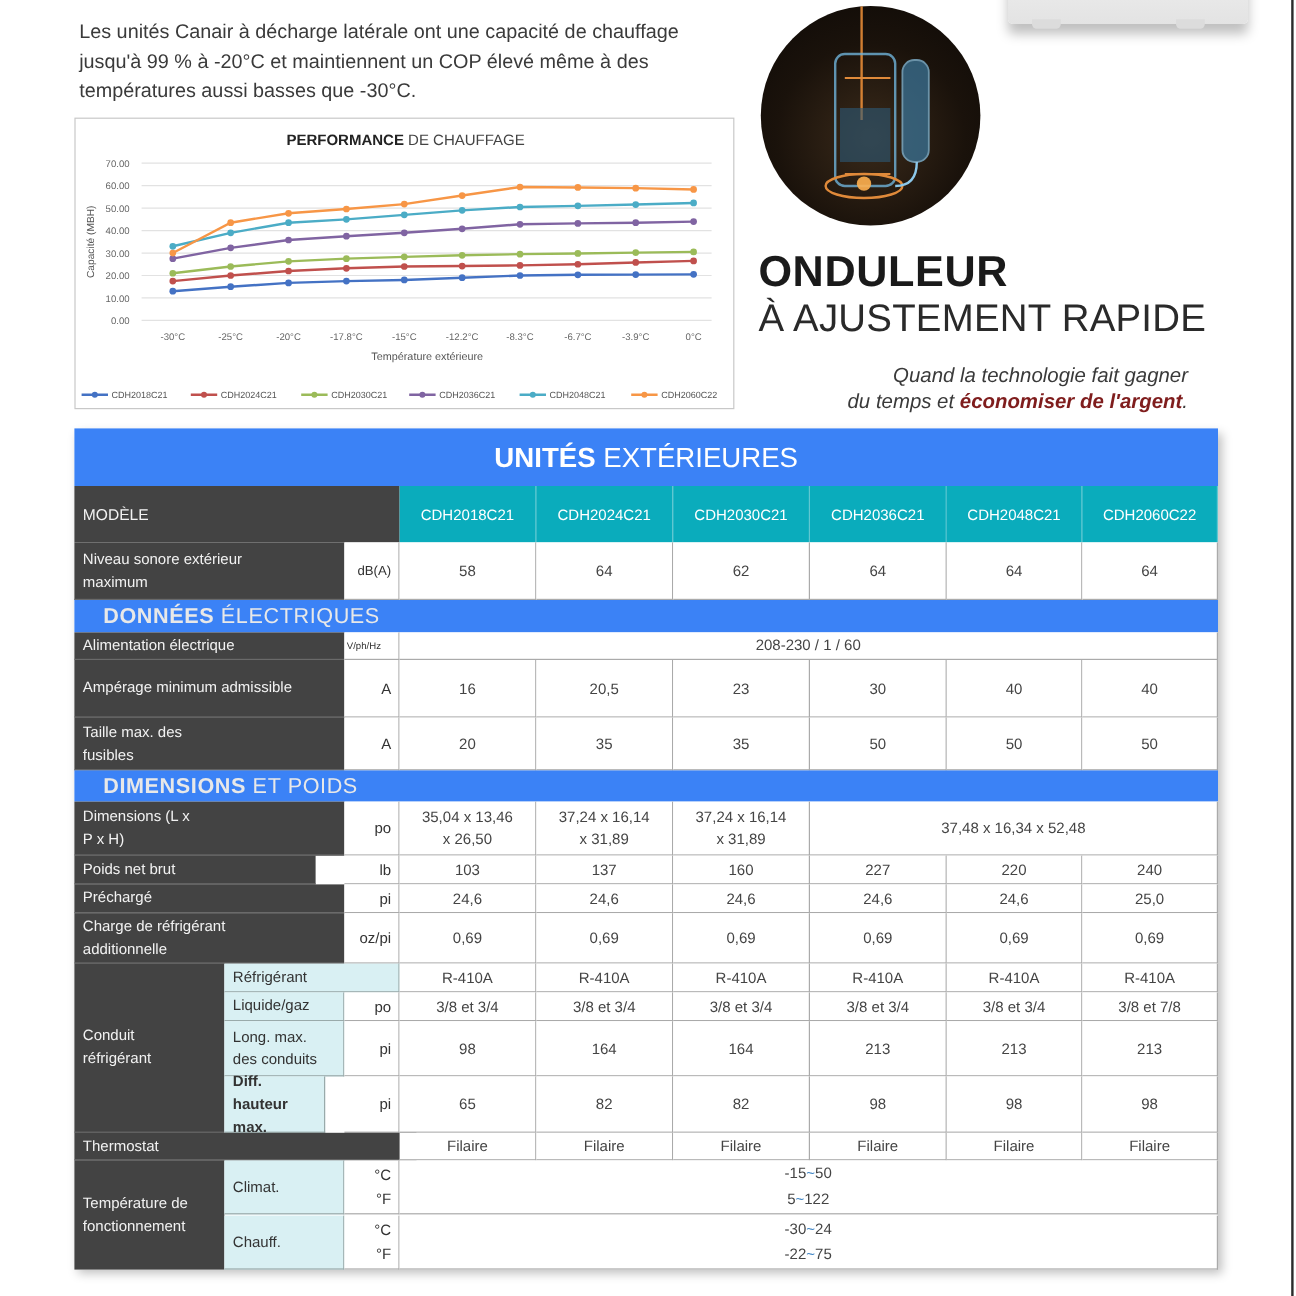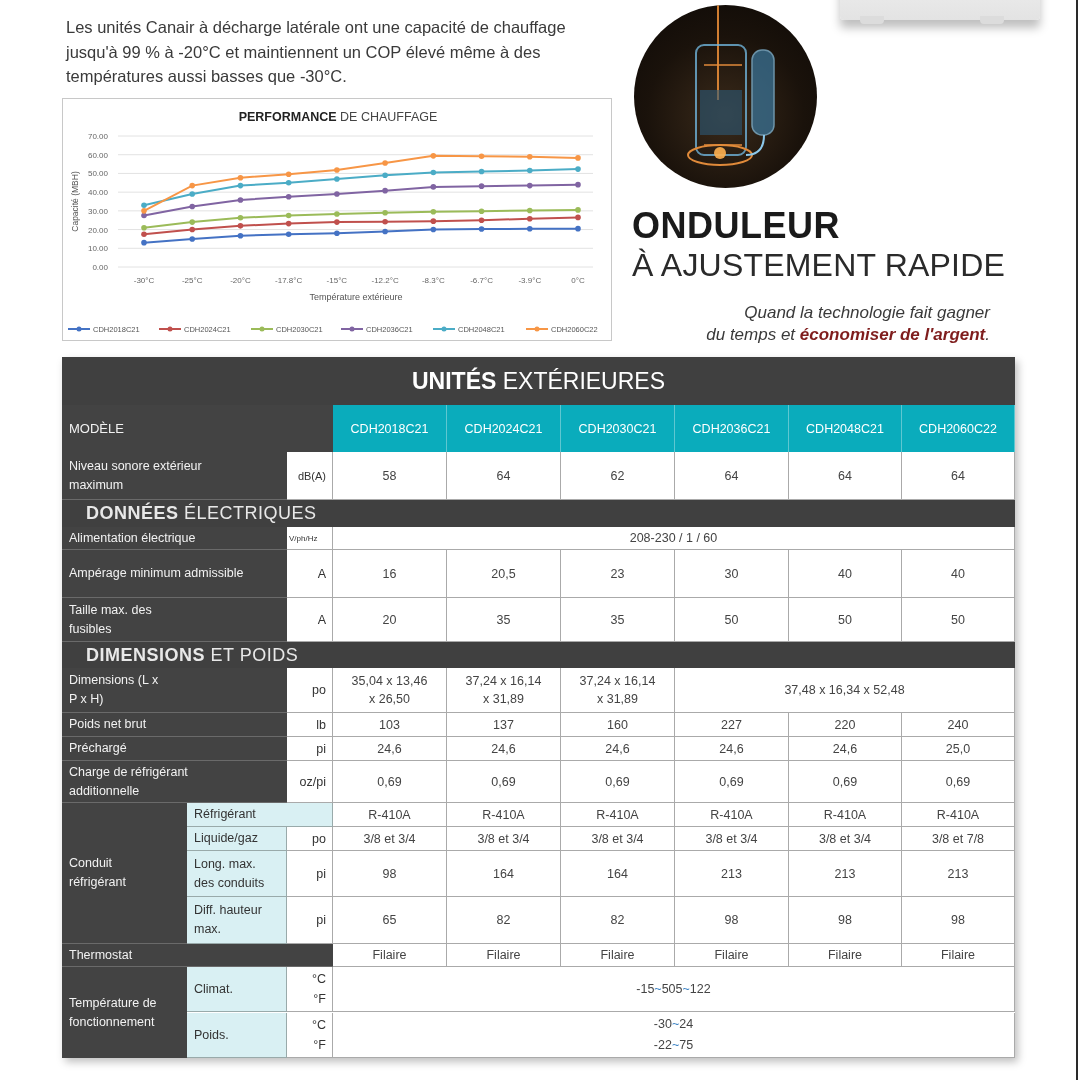--- a/index.html
+++ b/index.html
@@ -17,21 +17,21 @@
   #tagline { left:640px; top:302px; width:350px; text-align:right; font-size:17px; font-style:italic; color:#3a3a3a; line-height:22px; }
   #tagline b { color:#7f1d1d; }
   
   #spec { left:62px; top:357px; width:953px; height:701px; box-shadow:3px 4px 8px rgba(0,0,0,0.25); background:#fff; }
   .cell { position:absolute; box-sizing:border-box; display:flex; align-items:center; font-size:12.5px; }
   .dark { background:#434343; color:#f2f2f2; padding-left:7px; border-bottom:1px solid #6a6a6a; line-height:19px; }
   .light { background:#d9f0f3; color:#333; padding-left:7px; border-bottom:1px solid #9aa; border-right:1px solid #9aa; line-height:19px; }
   .unit { background:#fff; color:#333; justify-content:flex-end; padding-right:6px; border-bottom:1px solid #aaa; border-right:1px solid #aaa; }
   .val { background:#fff; color:#444; justify-content:center; text-align:center; border-right:1px solid #aaa; border-bottom:1px solid #aaa; line-height:18px; }
   .model { background:#0aacbc; color:#fff; justify-content:center; border-right:1px solid #5fc7d1; font-size:12.5px; }
-  .black-bar { background:#404040; color:#fff; }
+  .black-bar { background:#3b82f6; color:#fff; }
   .sec-title { font-size:18px; padding-left:24px; letter-spacing:0.5px; }
   .sec-title b { font-weight:bold; }
   .sec-title span { font-weight:normal; color:#e8e8e8; }
   .tilde { color:#3b82c4; }
 </style>
 </head>
 <body>
 
 <div class="abs" id="right-edge"></div>
 
@@ -229,21 +229,21 @@
     <div class="cell val" style="left: 840px; top: 241px; width: 113px; height: 44px;">50</div>
     <div class="cell black-bar sec-title" style="left: 0px; top: 285px; width: 953px; height: 26px;">
       <span><b>DIMENSIONS </b><span>ET POIDS</span></span>
     </div>
     <div class="cell dark" style="left: 0px; top: 311px; width: 225px; height: 45px;padding-right:120px;">Dimensions (L x P x H)</div>
     <div class="cell unit" style="left: 225px; top: 311px; width: 46px; height: 45px;">po</div>
     <div class="cell val" style="left: 271px; top: 311px; width: 114px; height: 45px;padding:0 14px;">35,04 x 13,46 x 26,50</div>
     <div class="cell val" style="left: 385px; top: 311px; width: 114px; height: 45px;padding:0 14px;">37,24 x 16,14 x 31,89</div>
     <div class="cell val" style="left: 499px; top: 311px; width: 114px; height: 45px;padding:0 14px;">37,24 x 16,14 x 31,89</div>
     <div class="cell val" style="left: 613px; top: 311px; width: 340px; height: 45px;">37,48 x 16,34 x 52,48</div>
-    <div class="cell dark" style="left: 0px; top: 356px; width: 225px; height: 24px;">Poids net brut</div>
+    <div class="cell dark" style="left: 0px; top: 356px; width: 201px; height: 24px;">Poids net brut</div>
     <div class="cell unit" style="left: 225px; top: 356px; width: 46px; height: 24px;">lb</div>
     <div class="cell val" style="left: 271px; top: 356px; width: 114px; height: 24px;">103</div>
     <div class="cell val" style="left: 385px; top: 356px; width: 114px; height: 24px;">137</div>
     <div class="cell val" style="left: 499px; top: 356px; width: 114px; height: 24px;">160</div>
     <div class="cell val" style="left: 613px; top: 356px; width: 114px; height: 24px;">227</div>
     <div class="cell val" style="left: 727px; top: 356px; width: 113px; height: 24px;">220</div>
     <div class="cell val" style="left: 840px; top: 356px; width: 113px; height: 24px;">240</div>
     <div class="cell dark" style="left: 0px; top: 380px; width: 225px; height: 24px;">Préchargé</div>
     <div class="cell unit" style="left: 225px; top: 380px; width: 46px; height: 24px;">pi</div>
     <div class="cell val" style="left: 271px; top: 380px; width: 114px; height: 24px;">24,6</div>
@@ -277,46 +277,46 @@
     <div class="cell val" style="left: 727px; top: 470px; width: 113px; height: 24px;">3/8 et 3/4</div>
     <div class="cell val" style="left: 840px; top: 470px; width: 113px; height: 24px;">3/8 et 7/8</div>
     <div class="cell light" style="left: 125px; top: 494px; width: 100px; height: 46px;padding-right:10px;">Long. max. des conduits</div>
     <div class="cell unit" style="left: 225px; top: 494px; width: 46px; height: 46px;">pi</div>
     <div class="cell val" style="left: 271px; top: 494px; width: 114px; height: 46px;">98</div>
     <div class="cell val" style="left: 385px; top: 494px; width: 114px; height: 46px;">164</div>
     <div class="cell val" style="left: 499px; top: 494px; width: 114px; height: 46px;">164</div>
     <div class="cell val" style="left: 613px; top: 494px; width: 114px; height: 46px;">213</div>
     <div class="cell val" style="left: 727px; top: 494px; width: 113px; height: 46px;">213</div>
     <div class="cell val" style="left: 840px; top: 494px; width: 113px; height: 46px;">213</div>
-    <div class="cell light" style="left: 125px; top: 540px; width: 100px; height: 47px;padding-right:12px;">Diff. hauteur max.</div>
+    <div class="cell light" style="left: 125px; top: 540px; width: 84px; height: 47px;padding-right:12px;font-weight:bold;">Diff. hauteur max.</div>
     <div class="cell unit" style="left: 225px; top: 540px; width: 46px; height: 47px;">pi</div>
     <div class="cell val" style="left: 271px; top: 540px; width: 114px; height: 47px;">65</div>
     <div class="cell val" style="left: 385px; top: 540px; width: 114px; height: 47px;">82</div>
     <div class="cell val" style="left: 499px; top: 540px; width: 114px; height: 47px;">82</div>
     <div class="cell val" style="left: 613px; top: 540px; width: 114px; height: 47px;">98</div>
     <div class="cell val" style="left: 727px; top: 540px; width: 113px; height: 47px;">98</div>
     <div class="cell val" style="left: 840px; top: 540px; width: 113px; height: 47px;">98</div>
     <div class="cell dark" style="left: 0px; top: 587px; width: 285px; height: 23px;">Thermostat</div>
     <div class="cell val" style="left: 271px; top: 587px; width: 114px; height: 23px;">Filaire</div>
     <div class="cell val" style="left: 385px; top: 587px; width: 114px; height: 23px;">Filaire</div>
     <div class="cell val" style="left: 499px; top: 587px; width: 114px; height: 23px;">Filaire</div>
     <div class="cell val" style="left: 613px; top: 587px; width: 114px; height: 23px;">Filaire</div>
     <div class="cell val" style="left: 727px; top: 587px; width: 113px; height: 23px;">Filaire</div>
     <div class="cell val" style="left: 840px; top: 587px; width: 113px; height: 23px;">Filaire</div>
     <div class="cell dark" style="left: 0px; top: 610px; width: 125px; height: 91px;padding-right:20px;border-bottom:none;">Température de fonctionnement</div>
     <div class="cell light" style="left: 125px; top: 610px; width: 100px; height: 45px;">Climat.</div>
     <div class="cell unit" style="left: 225px; top: 610px; width: 46px; height: 45px;flex-direction:column;align-items:flex-end;justify-content:center;line-height:20px;">
       <div>°C</div>
       <div>°F</div>
     </div>
-    <div class="cell val" style="left: 271px; top: 610px; width: 682px; height: 45px;line-height:21px;">
+    <div class="cell val" style="left: 271px; top: 610px; width: 682px; height: 45px;flex-direction:column;line-height:21px;">
       <div><span>-15</span><span class="tilde">~</span><span>50</span></div>
       <div><span>5</span><span class="tilde">~</span><span>122</span></div>
     </div>
-    <div class="cell light" style="left: 125px; top: 656px; width: 100px; height: 45px;">Poids.</div>
+    <div class="cell light" style="left: 125px; top: 656px; width: 100px; height: 45px;">Chauff.</div>
     <div class="cell unit" style="left: 225px; top: 656px; width: 46px; height: 45px;flex-direction:column;align-items:flex-end;justify-content:center;line-height:20px;">
       <div>°C</div>
       <div>°F</div>
     </div>
     <div class="cell val" style="left: 271px; top: 656px; width: 682px; height: 45px;flex-direction:column;line-height:21px;">
       <div><span>-30</span><span class="tilde">~</span><span>24</span></div>
       <div><span>-22</span><span class="tilde">~</span><span>75</span></div>
     </div>
   </div>
 

